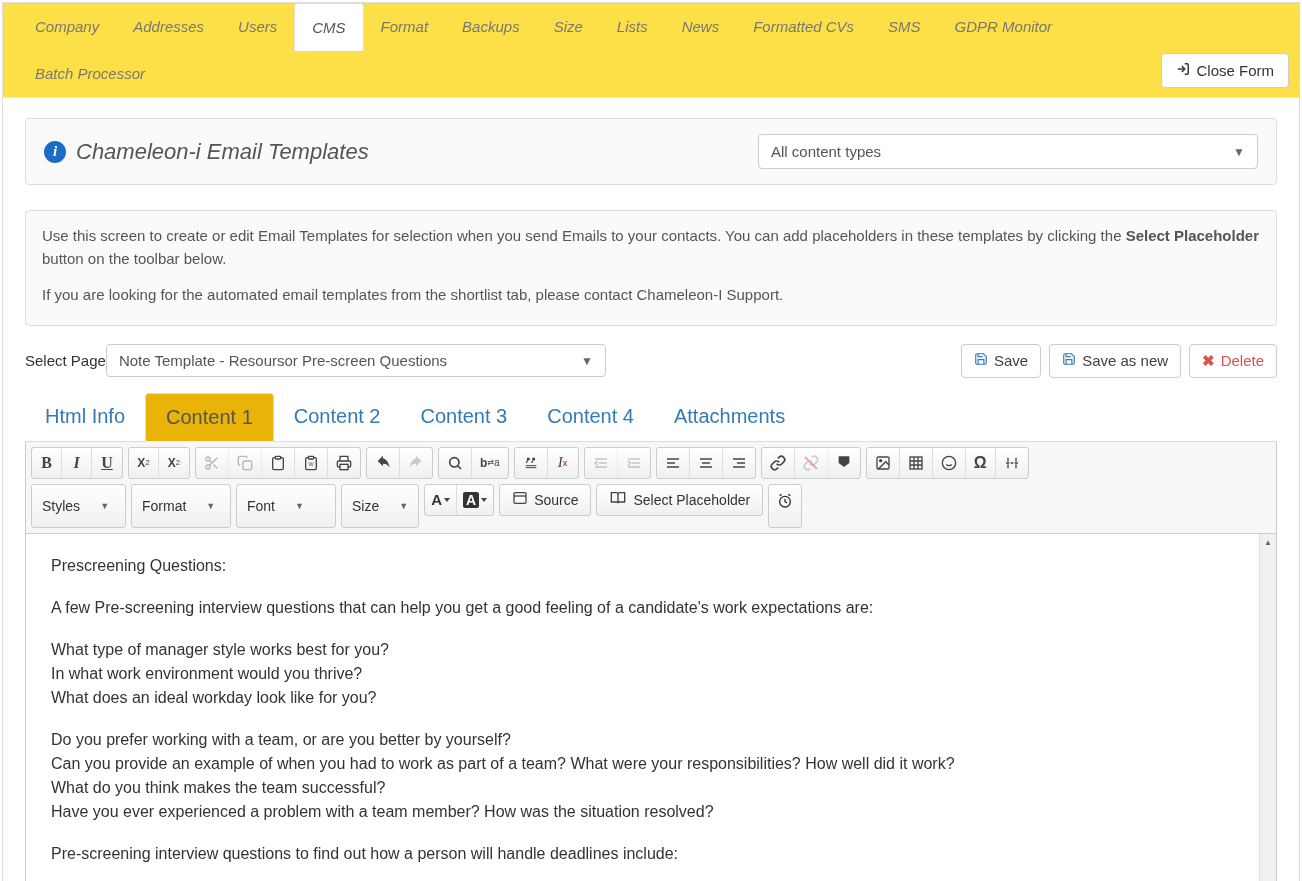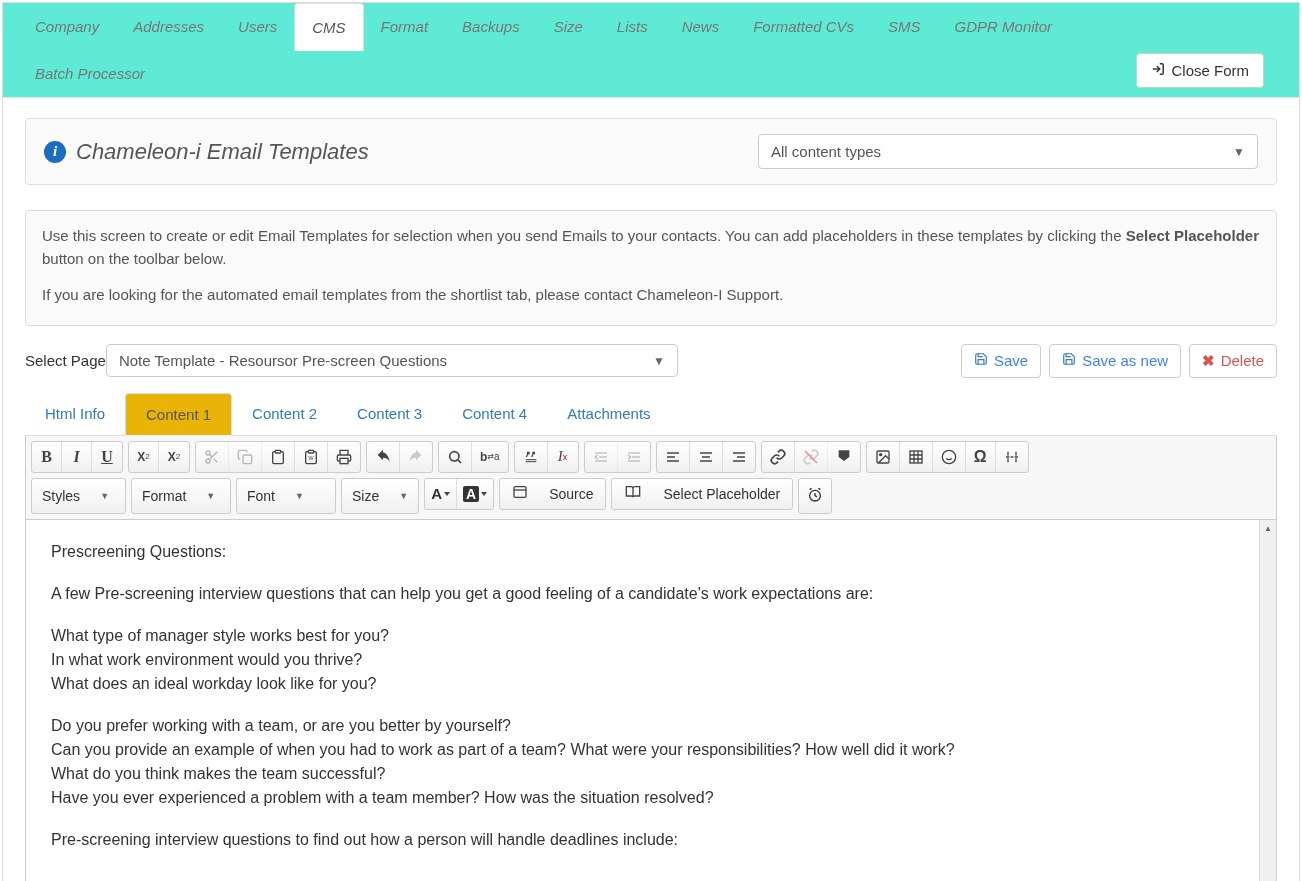--- a/index.html
+++ b/index.html
@@ -1,59 +1,59 @@
 <!DOCTYPE html>
 <html><head>
 <meta charset="utf-8">
 <style>
 * { box-sizing: border-box; margin: 0; padding: 0; }
 body { font-family: "Segoe UI", Verdana, Arial, sans-serif; font-size: 14px; color: #333; background: #fff; }
 .outer { border: 1px solid #ddd; margin: 2px; }
-.nav-bar { background: #5eead4; padding: 0 15px; border-bottom: 1px solid #e7e7e7; position: relative; }
+.nav-bar { background: #fde047; padding: 0 15px; border-bottom: 1px solid #e7e7e7; position: relative; }
 .nav-tabs-row { display: flex; flex-wrap: wrap; align-items: center; }
 .nav-tab { padding: 15px 17px; color: #777; font-style: italic; cursor: pointer; font-size: 15px; }
 .nav-tab.active { background: #fff; color: #555; border: 1px solid #ddd; border-bottom: none; border-radius: 4px 4px 0 0; margin-bottom: -1px; }
-.close-form-btn { position: absolute; right: 35px; top: 50px; background: #fff; border: 1px solid #ccc; border-radius: 4px; padding: 8px 14px; font-size: 15px; color: #333; cursor: pointer; display: flex; align-items: center; gap: 6px; }
+.close-form-btn { position: absolute; right: 10px; top: 50px; background: #fff; border: 1px solid #ccc; border-radius: 4px; padding: 8px 14px; font-size: 15px; color: #333; cursor: pointer; display: flex; align-items: center; gap: 6px; }
 .content-wrap { padding: 20px 22px; }
 .panel { border: 1px solid #ddd; border-radius: 4px; background: #fafafa; padding: 15px 18px; display: flex; align-items: center; justify-content: space-between; }
 .panel-title { font-size: 22px; color: #555; font-style: italic; display: flex; align-items: center; gap: 10px; }
 .info-icon { width: 22px; height: 22px; background: #1b6dc1; border-radius: 50%; display: inline-flex; align-items: center; justify-content: center; color: #fff; font-style: italic; font-weight: bold; font-family: Georgia, serif; font-size: 15px; }
 .dropdown-lg { flex: 0 0 500px; background: #fff; border: 1px solid #ccc; border-radius: 4px; padding: 8px 12px; color: #555; font-size: 15px; display: flex; justify-content: space-between; align-items: center; cursor: pointer; }
 .chev { font-size: 12px; color: #666; }
 .help-box { border: 1px solid #ddd; border-radius: 4px; background: #fafafa; padding: 14px 16px; margin-top: 25px; color: #555; font-size: 15px; line-height: 1.5; }
 .help-box p { margin-bottom: 14px; }
 .help-box p:last-child { margin-bottom: 4px; }
 .select-row { display: flex; align-items: center; margin-top: 18px; }
 .select-label { color: #333; font-size: 15px; }
-.page-select { width: 572px; background: #fff; border: 1px solid #ccc; border-radius: 4px; padding: 7px 12px; color: #555; font-size: 15px; display: flex; justify-content: space-between; align-items: center; cursor: pointer; }
+.page-select { width: 500px; background: #fff; border: 1px solid #ccc; border-radius: 4px; padding: 7px 12px; color: #555; font-size: 15px; display: flex; justify-content: space-between; align-items: center; cursor: pointer; }
 .action-btns { margin-left: auto; display: flex; gap: 8px; }
-.btn-outline { background: #fff; border: 1px solid #ccc; border-radius: 4px; padding: 7px 12px; color: #3b82f6; font-size: 15px; cursor: pointer; display: flex; align-items: center; gap: 6px; }
+.btn-outline { background: #fff; border: 1px solid #ccc; border-radius: 4px; padding: 7px 12px; color: #404040; font-size: 15px; cursor: pointer; display: flex; align-items: center; gap: 6px; }
 .btn-outline.danger { color: #d9534f; }
 .sub-tabs { margin-top: 15px; display: flex; border-bottom: 1px solid #ddd; }
-.sub-tab { padding: 12px 20px; color: #337ab7; font-size: 15px; cursor: pointer; }
+.sub-tab { padding: 12px 20px; color: #337ab7; font-size: 20px; cursor: pointer; }
 .sub-tab.active { background: #eab308; color: #555; border: 1px solid #ddd; border-bottom: 1px solid #f5f5f5; border-radius: 4px 4px 0 0; margin-bottom: -1px; }
 .editor-frame { border: 1px solid #ccc; border-top: none; }
 .toolbar { background: #f7f7f7; border-bottom: 1px solid #ccc; padding: 5px; }
 .tb-row { display: flex; flex-wrap: wrap; gap: 5px; margin-bottom: 5px; }
 .tb-row:last-child { margin-bottom: 0; }
 .tb-group { display: flex; border: 1px solid #ccc; border-radius: 3px; background: linear-gradient(#fff,#f0f0f0); overflow: hidden; }
 .tb-btn { padding: 6px 8px; border-right: 1px solid #ddd; cursor: pointer; display: flex; align-items: center; justify-content: center; min-width: 30px; height: 30px; color: #444; font-size: 13px; }
 .tb-btn:last-child { border-right: none; }
 .tb-btn.bold { font-weight: bold; font-size: 16px; font-family: Georgia, serif; }
 .tb-btn.italic { font-style: italic; font-weight: bold; font-size: 16px; font-family: Georgia, serif; }
 .tb-btn.underline { text-decoration: underline; font-weight: bold; font-size: 16px; font-family: Georgia, serif; }
 .tb-btn.sub { font-size: 12px; }
 .tb-btn svg { width: 16px; height: 16px; }
-.tb-dropdown { display: flex; align-items: center; border: 1px solid #ccc; border-radius: 3px; background: linear-gradient(#fff,#f0f0f0); padding: 0 10px; height: 36px; cursor: pointer; gap: 20px; font-size: 14px; color: #333; }
+.tb-dropdown { display: flex; align-items: center; border: 1px solid #ccc; border-radius: 3px; background: linear-gradient(#fff,#f0f0f0); padding: 0 10px; height: 44px; cursor: pointer; gap: 20px; font-size: 14px; color: #333; }
 .tb-drop-sm { min-width: 95px; }
 .tb-drop-md { min-width: 100px; }
 .tb-combo { display: flex; align-items: center; border: 1px solid #ccc; border-radius: 3px; background: linear-gradient(#fff,#f0f0f0); height: 32px; }
 .tb-combo-part { padding: 0 6px; display: flex; align-items: center; height: 100%; border-right: 1px solid #ddd; cursor: pointer; }
 .tb-combo-part:last-child { border-right: none; }
-.tb-text-btn { border: 1px solid #ccc; border-radius: 3px; background: linear-gradient(#fff,#f0f0f0); padding: 0 12px; height: 32px; display: flex; align-items: center; gap: 21px; cursor: pointer; font-size: 14px; }
+.tb-text-btn { border: 1px solid #ccc; border-radius: 3px; background: linear-gradient(#fff,#f0f0f0); padding: 0 12px; height: 32px; display: flex; align-items: center; gap: 6px; cursor: pointer; font-size: 14px; }
 .editor-body { position: relative; }
 .editor-content { padding: 20px 25px; font-size: 16px; color: #333; line-height: 1.5; height: 380px; overflow-y: auto; }
 .editor-content p { margin-bottom: 18px; white-space: pre-wrap; }
 .scrollbar-track { position: absolute; right: 0; top: 0; bottom: 0; width: 17px; background: #f0f0f0; border-left: 1px solid #ddd; }
 .scrollbar-up { height: 17px; display: flex; align-items: center; justify-content: center; font-size: 8px; color: #666; }
 .disabled { opacity: 0.4; }
 </style>
 </head>
 <body>
 

